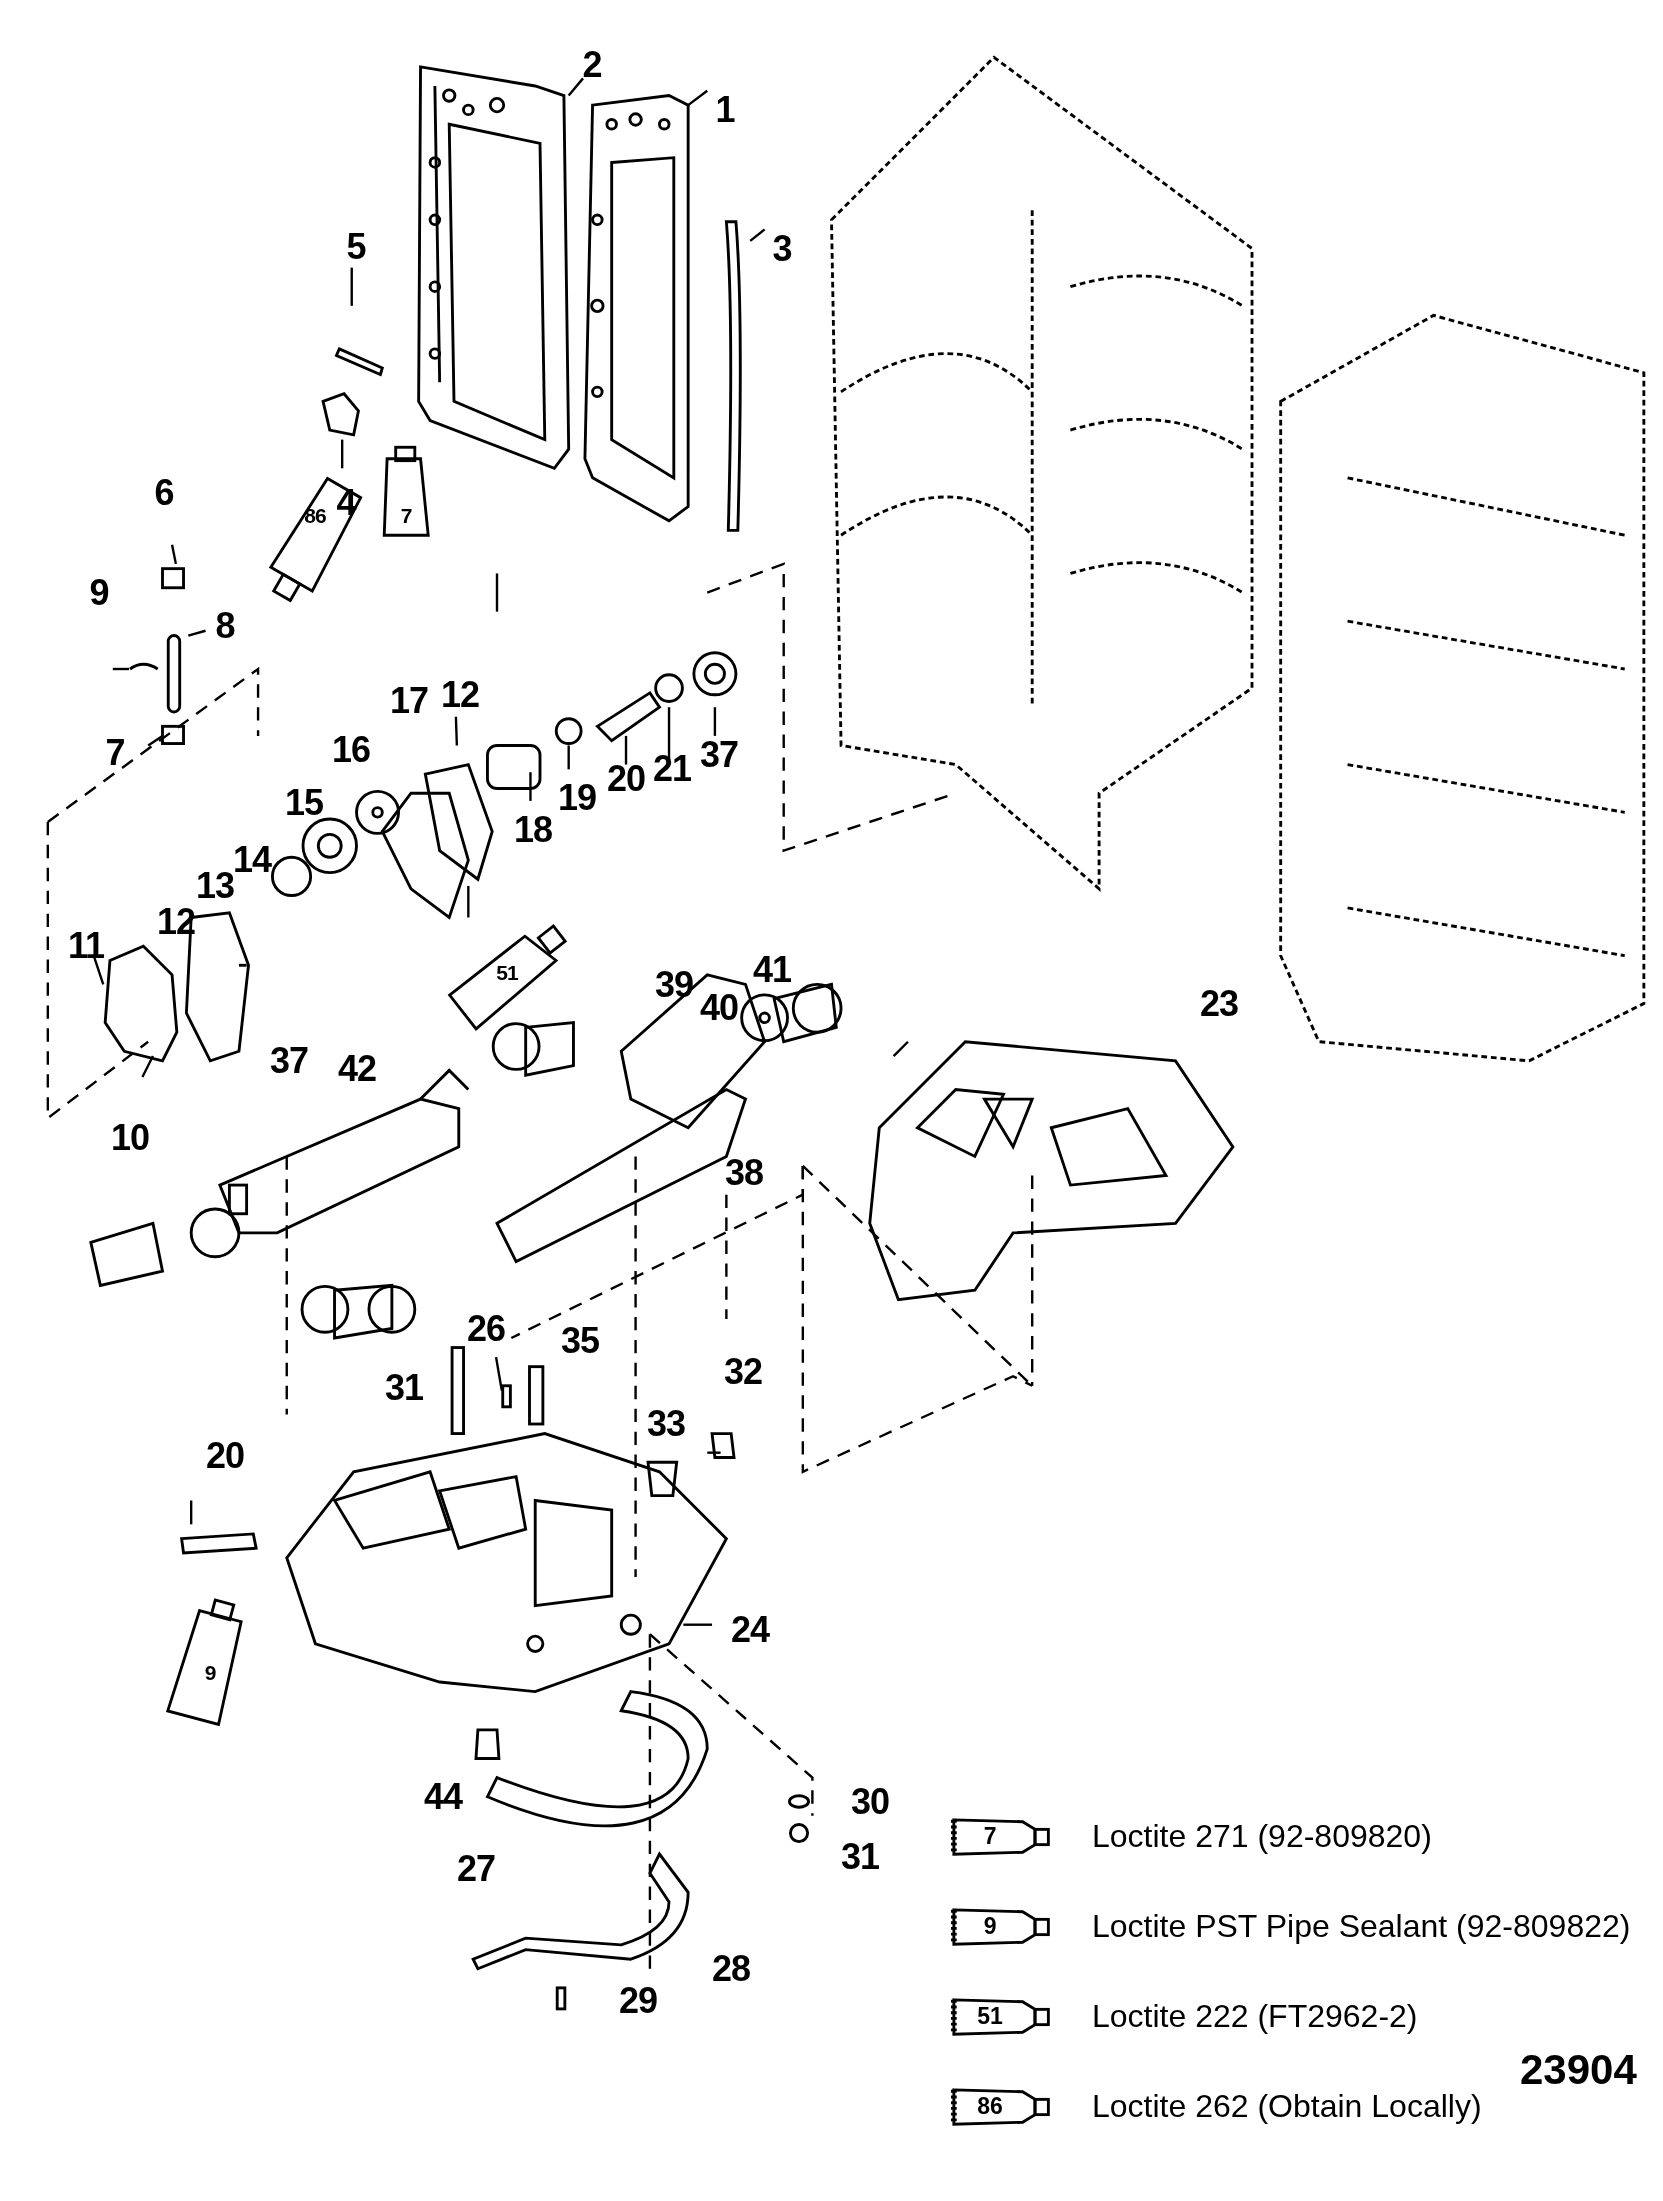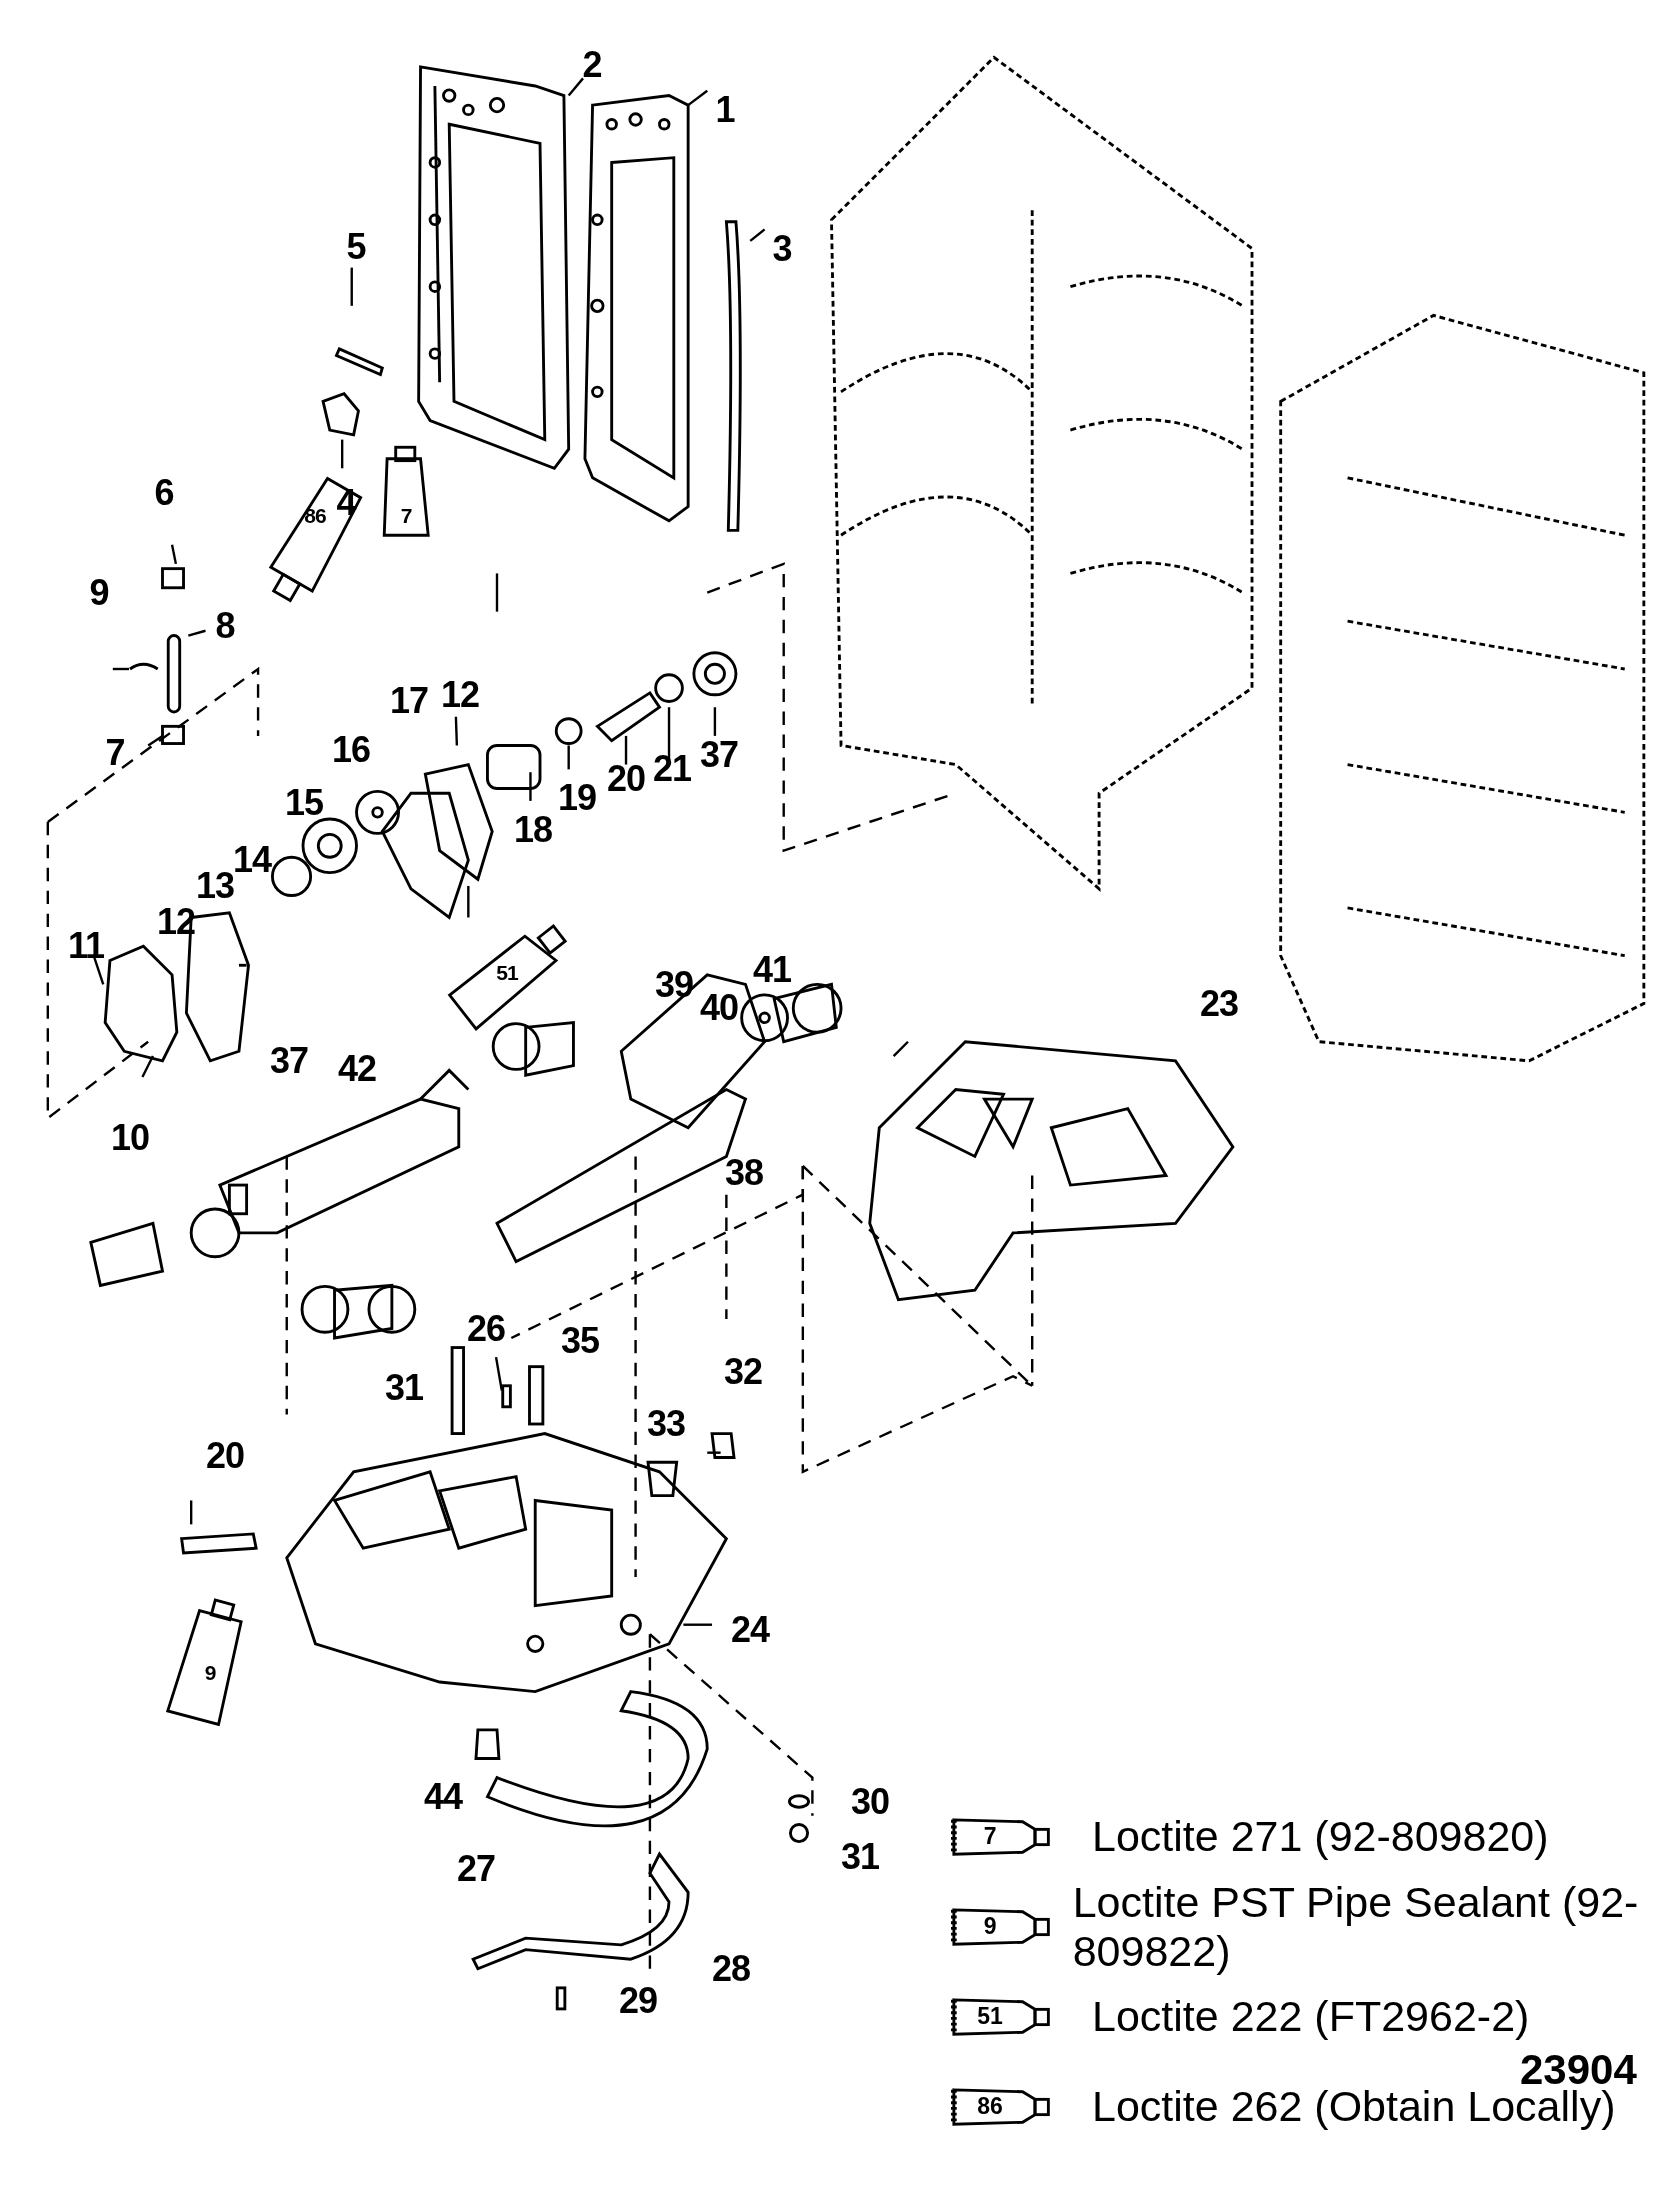--- a/index.html
+++ b/index.html
@@ -4,21 +4,21 @@
 <style>
   html,body{margin:0;padding:0;background:#fff;}
   body{width:1663px;height:2201px;position:relative;overflow:hidden;font-family:"Liberation Sans",sans-serif;}
   #art{position:absolute;left:0;top:0;width:1663px;height:2201px;}
   .callout{position:absolute;font-family:"Liberation Sans",sans-serif;font-weight:bold;font-size:36px;color:#000;transform:translate(-50%,-50%);transform-origin:center;letter-spacing:-1px;white-space:nowrap;}
   .legend{position:absolute;left:951px;top:1807px;}
   .legend-row{display:flex;align-items:center;height:59px;margin-bottom:31px;}
   .tube{position:relative;width:105px;height:42px;margin-right:36px;}
   .tube svg{position:absolute;left:0;top:0;}
   .tube-num{position:absolute;left:9.6px;top:7.6px;width:59px;text-align:center;font-weight:bold;font-size:23px;}
-  .legend-text{font-size:43px;color:#000;}
+  .legend-text{font-size:32px;color:#000;}
   .figure-id{position:absolute;left:1520px;top:2046px;font-weight:bold;font-size:42px;}
   .tube-label{font-family:"Liberation Sans",sans-serif;font-weight:bold;font-size:21px;}
 </style>
 </head>
 <body>
 
 <svg id="art" viewBox="0 0 1740 2303" xmlns="http://www.w3.org/2000/svg" fill="none" stroke="#000" stroke-width="3">
 
   <g>
     <path d="M440 70 L560 90 L590 100 L595 470 L580 490 L450 440 L438 420 Z"></path>

